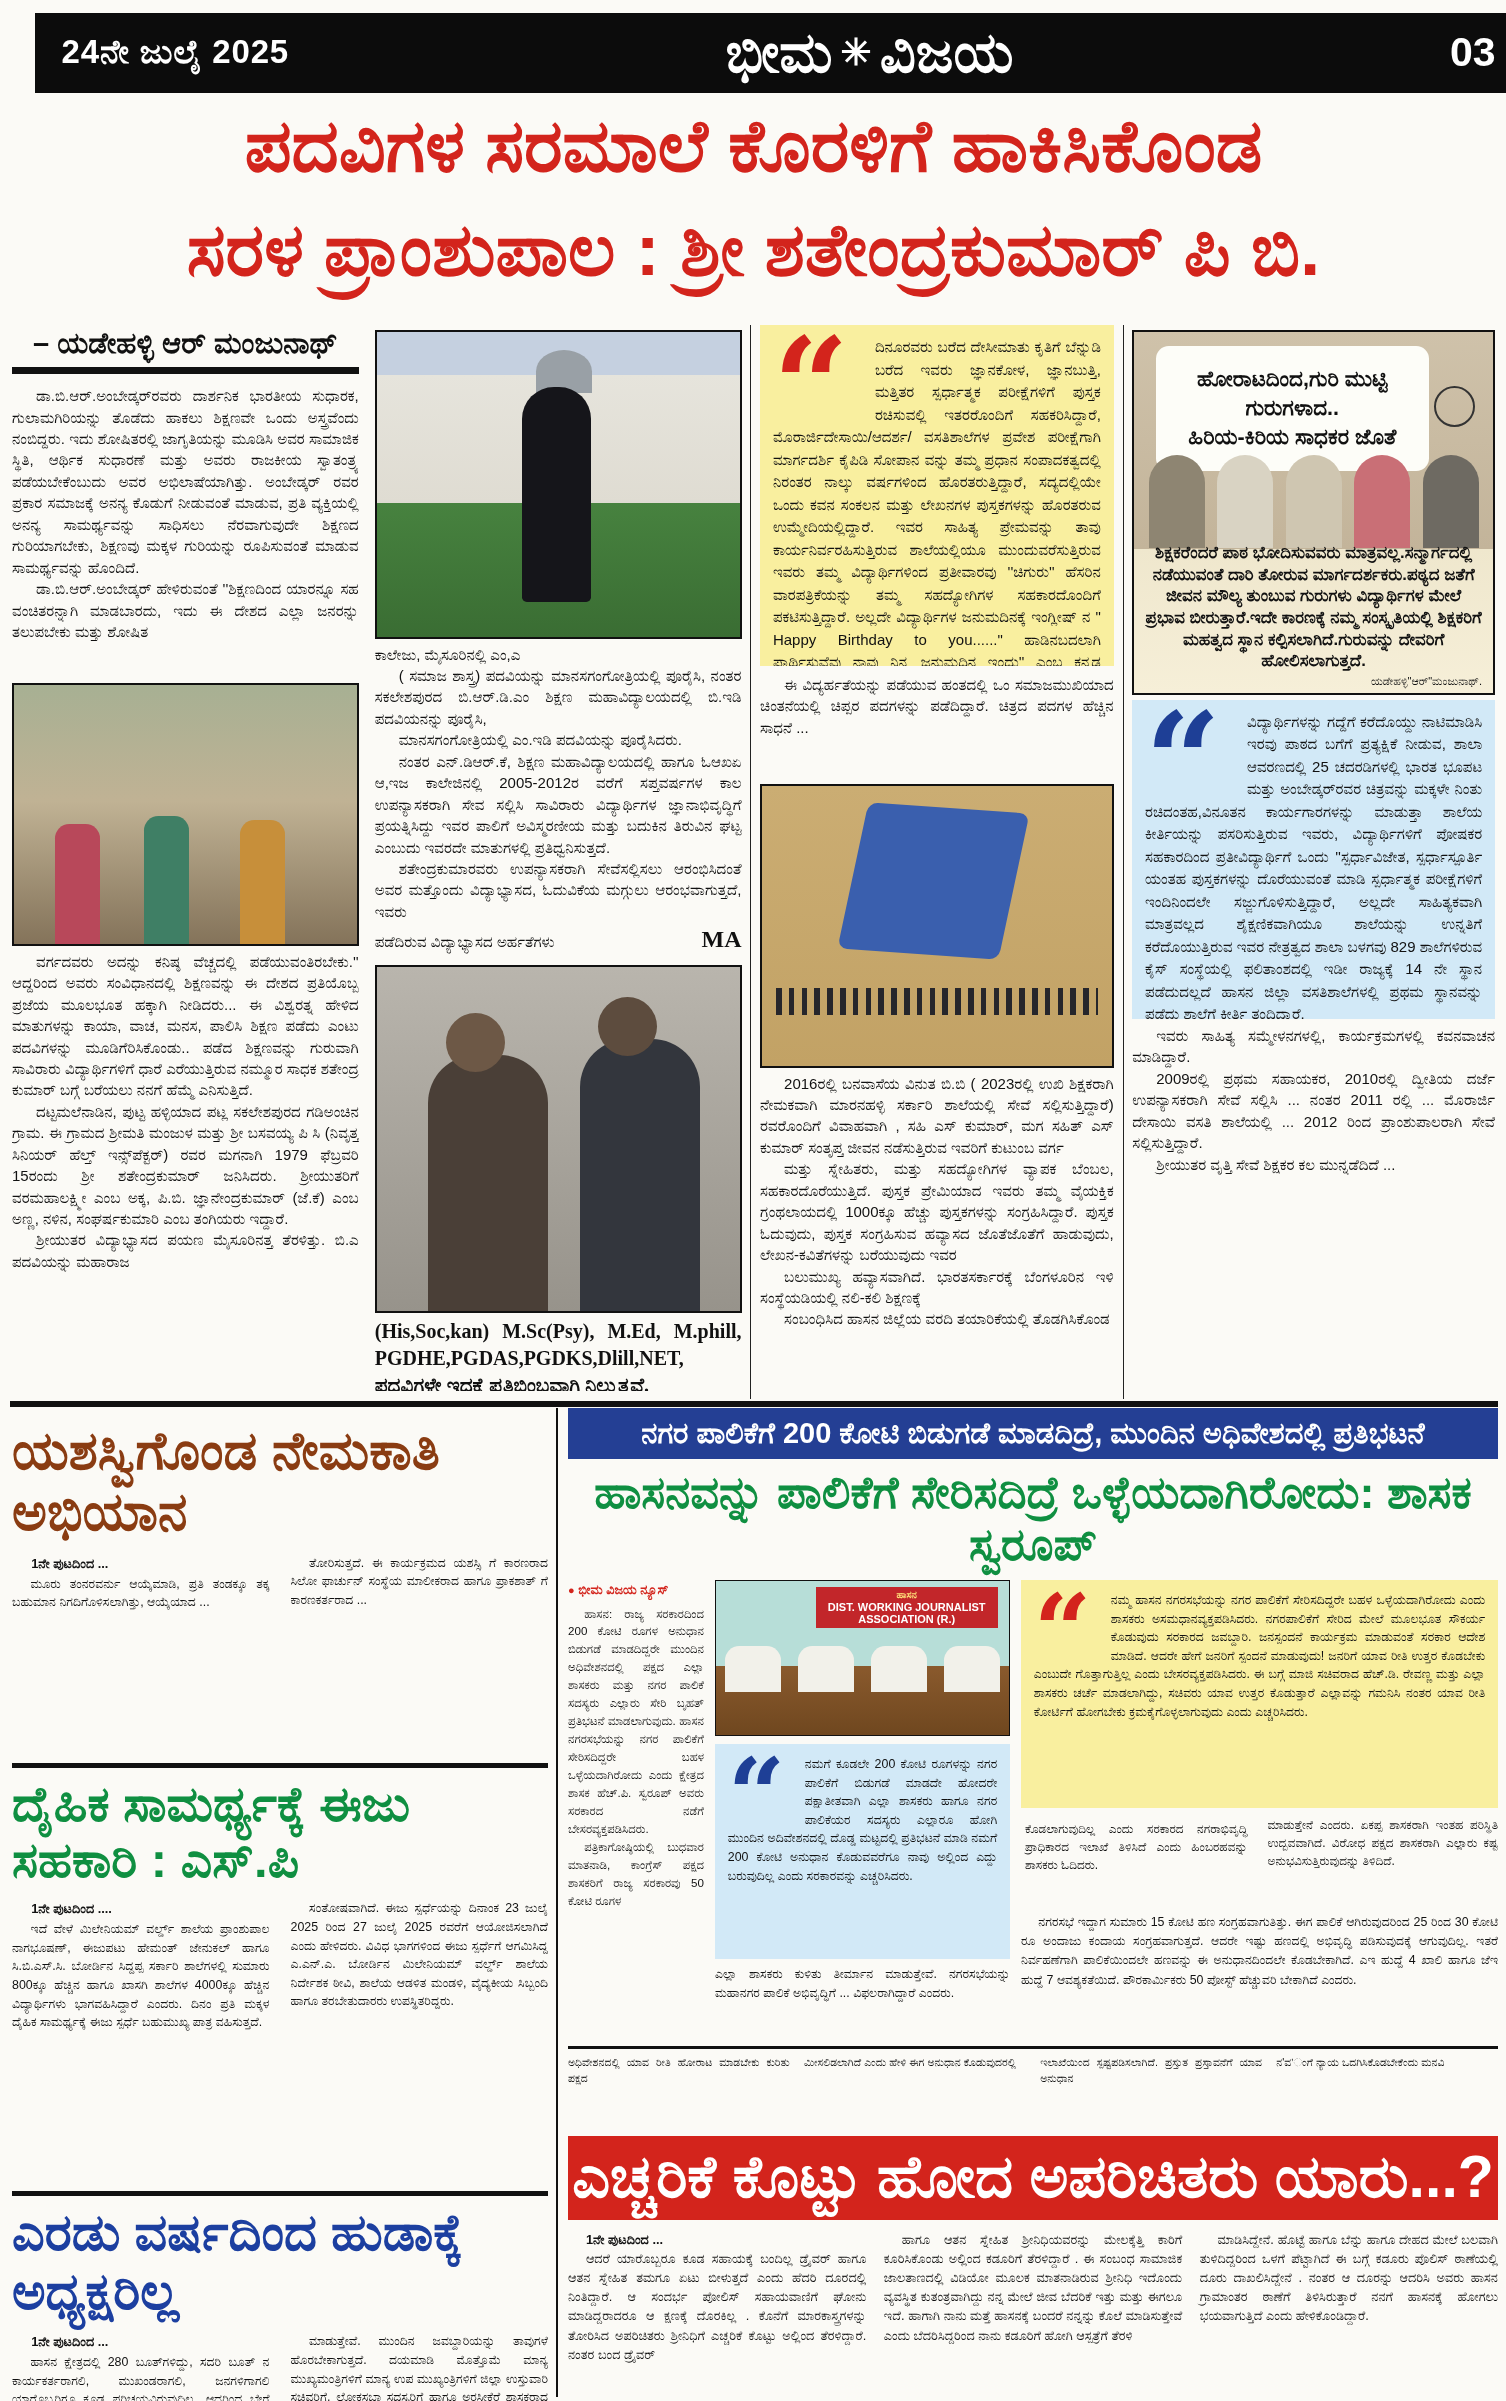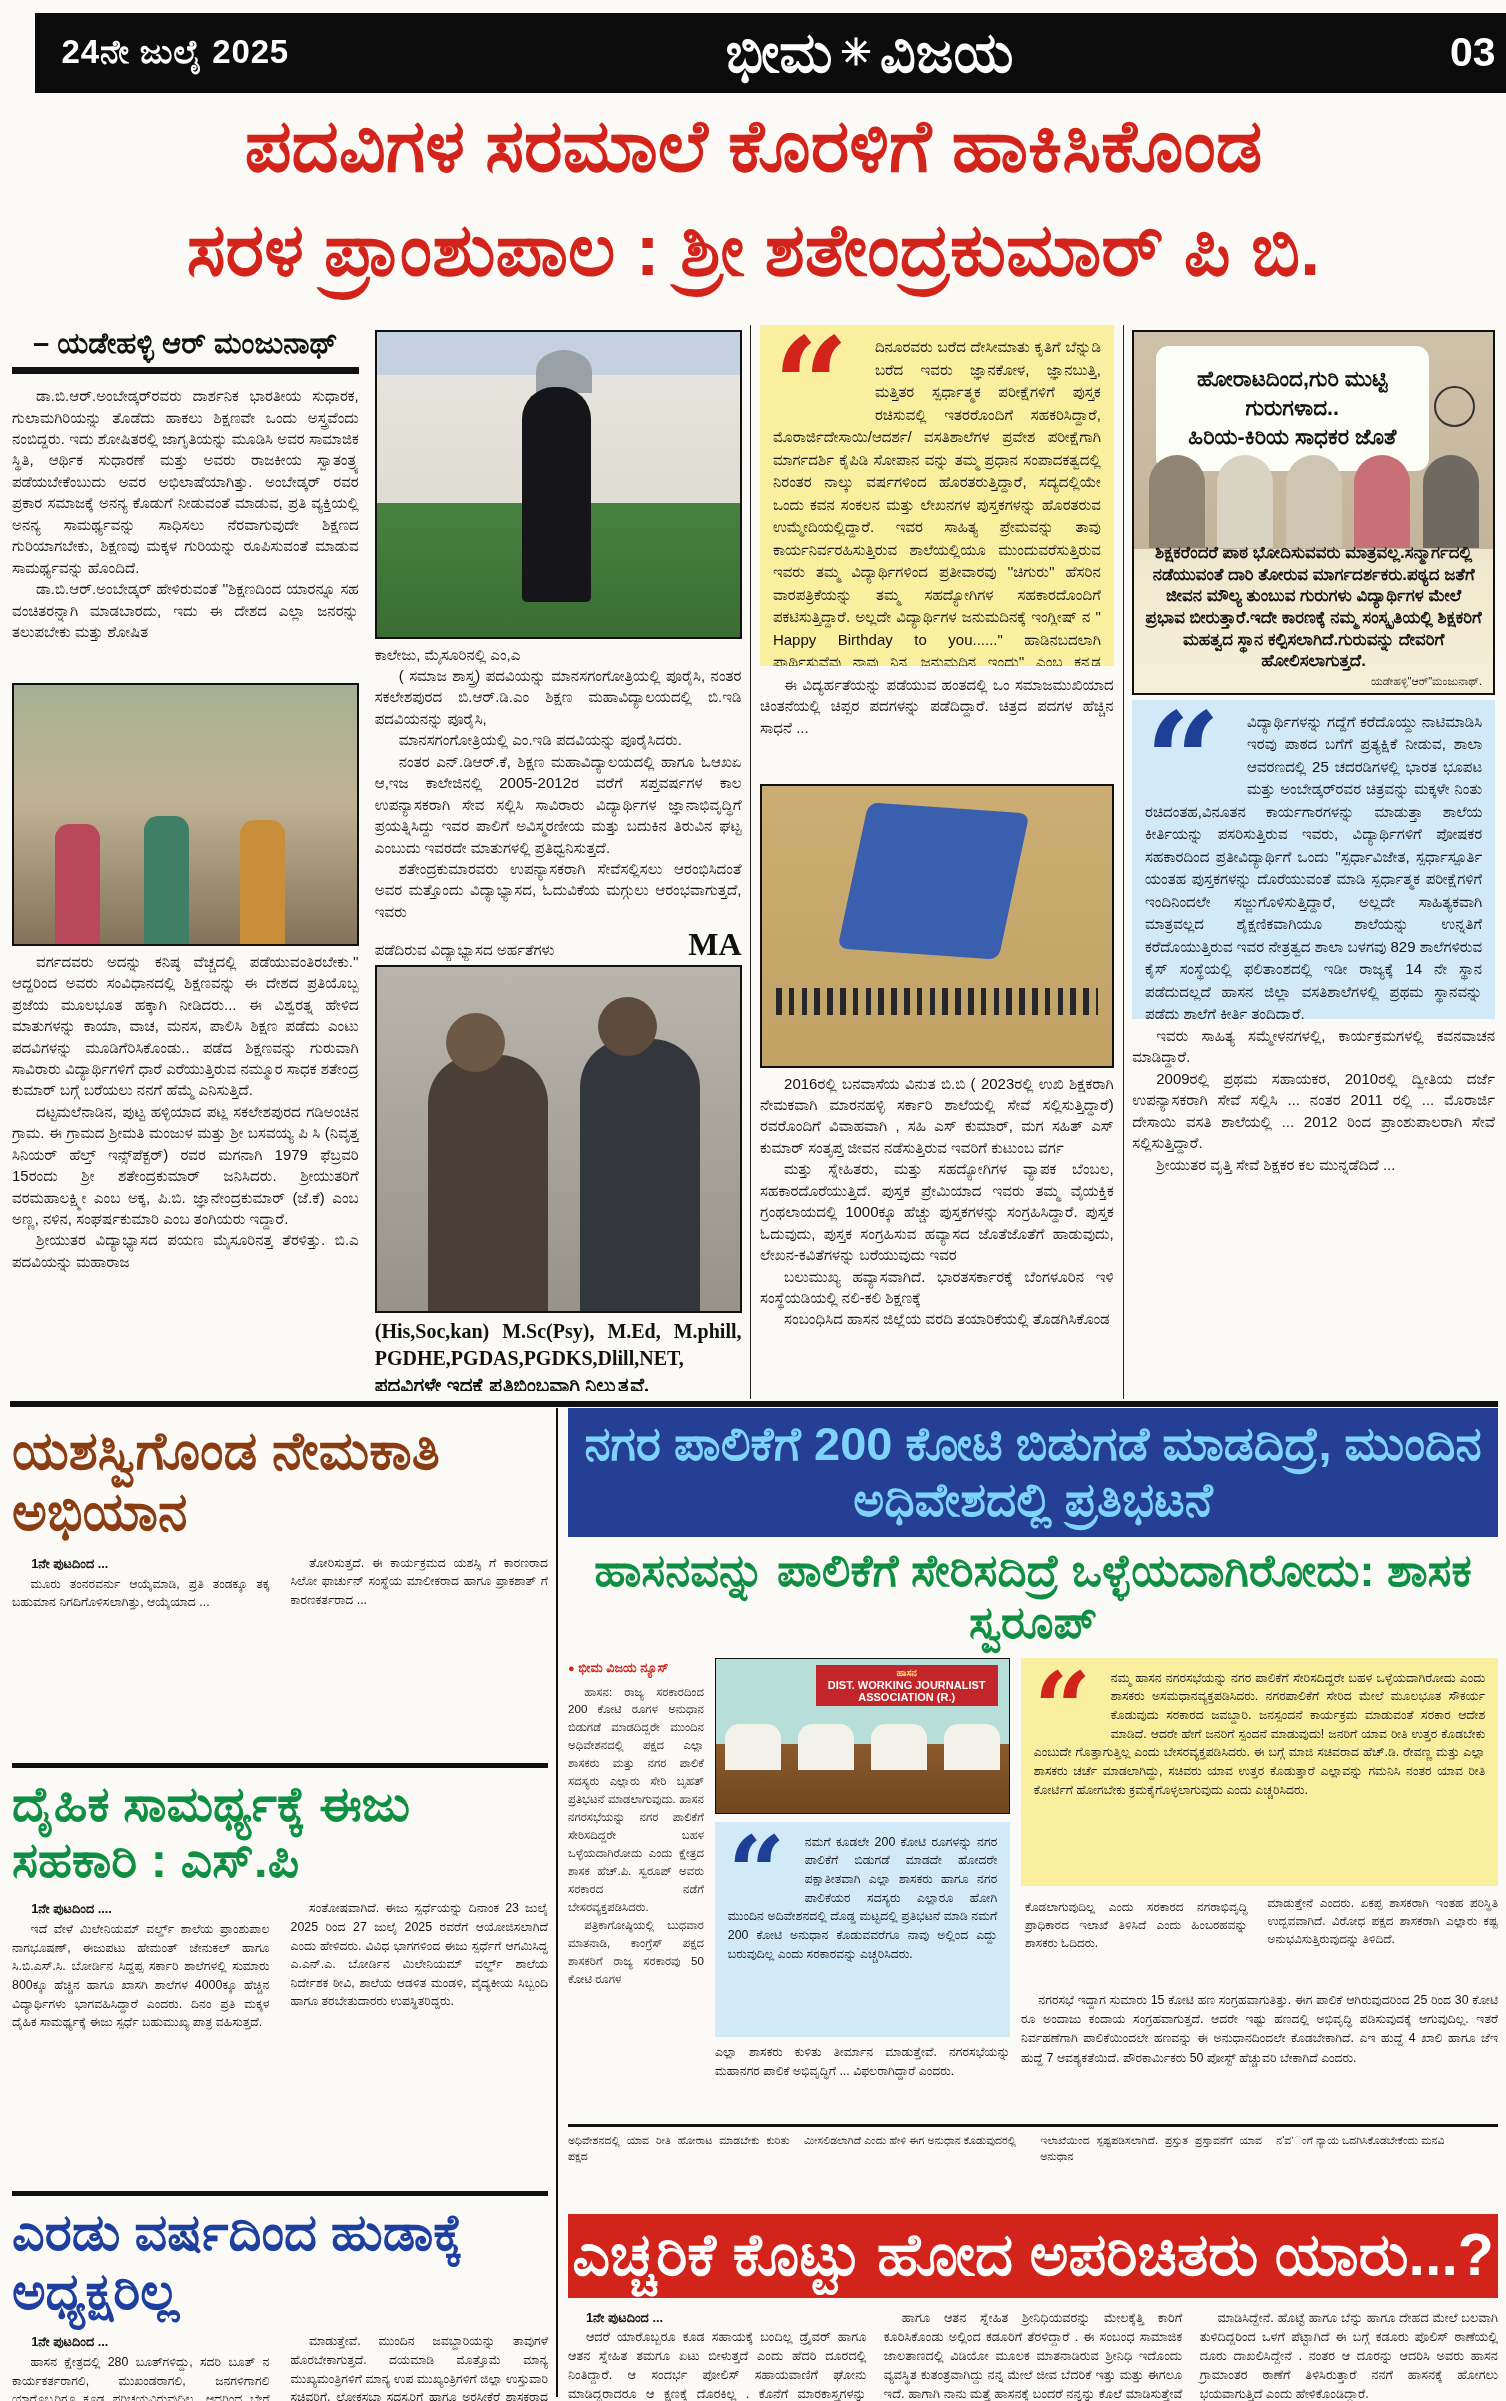--- a/index.html
+++ b/index.html
@@ -77,21 +77,21 @@
   .art-head{font-weight:bold;text-align:left;line-height:1.15;margin:8px 0 11px 0;}
   .h-brown{color:#8a3c12;font-size:53px;}
   .h-green{color:#0f8f41;font-size:49px;}
   .h-blue{color:#1c3fa0;font-size:51px;}
   .two-col{columns:2;column-gap:21px;font-size:12.4px;line-height:1.5;text-align:justify;}
   .two-col p{margin:0 0 1.6px 0;text-indent:1.5em;}
   .lead{font-weight:bold;text-indent:1.5em;font-size:12.8px;margin:0 0 3.2px 0;}
   .art-sep{height:4.8px;background:#111;margin:11px 0 3.2px 0;}
   
   .low-right{position:absolute;left:568px;top:1408px;width:930px;}
-  .banner-blue{background:#243f94;color:#7dd3fc;font-weight:bold;font-size:47px;text-align:center;
+  .banner-blue{background:#243f94;color:#ffffff;font-weight:bold;font-size:29px;text-align:center;
                padding:8px 4.8px;line-height:1.2;}
   .sub-green{color:#0f8f41;font-weight:bold;font-size:45px;text-align:center;padding:8px 0 4.8px 0;line-height:1.15;}
   .corp-grid{display:flex;gap:11px;margin-top:4.8px;}
   .corp-a{width:136px;flex:none;font-size:11.6px;line-height:1.55;text-align:justify;overflow:hidden;height:458px;}
   .agency{color:#d3241c;font-weight:bold;font-size:12.8px;margin-bottom:4.8px;}
   .agency .dot{font-size:11px;}
   .corp-b{width:295px;flex:none;}
   .corp-c{flex:1;overflow:hidden;height:458px;}
   .corp-a p,.corp-c p{margin:0;text-indent:1.4em;}
   .qsmall .qmark{width:77px;height:57px;font-size:100px;}
@@ -101,21 +101,21 @@
   .ytail{font-size:12.4px;line-height:1.55;text-align:justify;margin-top:6.4px;}
   .band{border-top:3.2px solid #111;margin-top:8px;padding-top:6.4px;display:flex;gap:14.4px;height:73px;overflow:hidden;}
   .band div{flex:1;font-size:10.8px;line-height:1.45;text-align:justify;}
   .redbox{background:#d3241c;color:#fff;font-weight:bold;font-size:59px;text-align:center;
           padding:8px 3.2px;margin-top:8px;line-height:1.15;}
   .warn-cols{display:flex;gap:17.5px;margin-top:9.6px;height:190px;overflow:hidden;}
   .warn-cols>div{flex:1;font-size:12.8px;line-height:1.5;text-align:justify;}
   .warn-cols p{margin:0;text-indent:1.4em;}
   .degrees{font-size:20px;font-weight:bold;font-family:"Liberation Serif",serif;line-height:1.35;text-align:justify;}
   .edu-line{display:flex;justify-content:space-between;align-items:baseline;}
-  .edu-ma{font-family:"Liberation Serif",serif;font-weight:bold;font-size:32px;}
+  .edu-ma{font-family:"Liberation Serif",serif;font-weight:bold;font-size:24px;}
 </style>
 </head>
 <body>
 
 <div class="page">
 
   <div class="masthead">
     <span class="mast-date">24ನೇ ಜುಲೈ 2025</span>
     <span class="mast-title">
       <span>ಭೀಮ</span>

